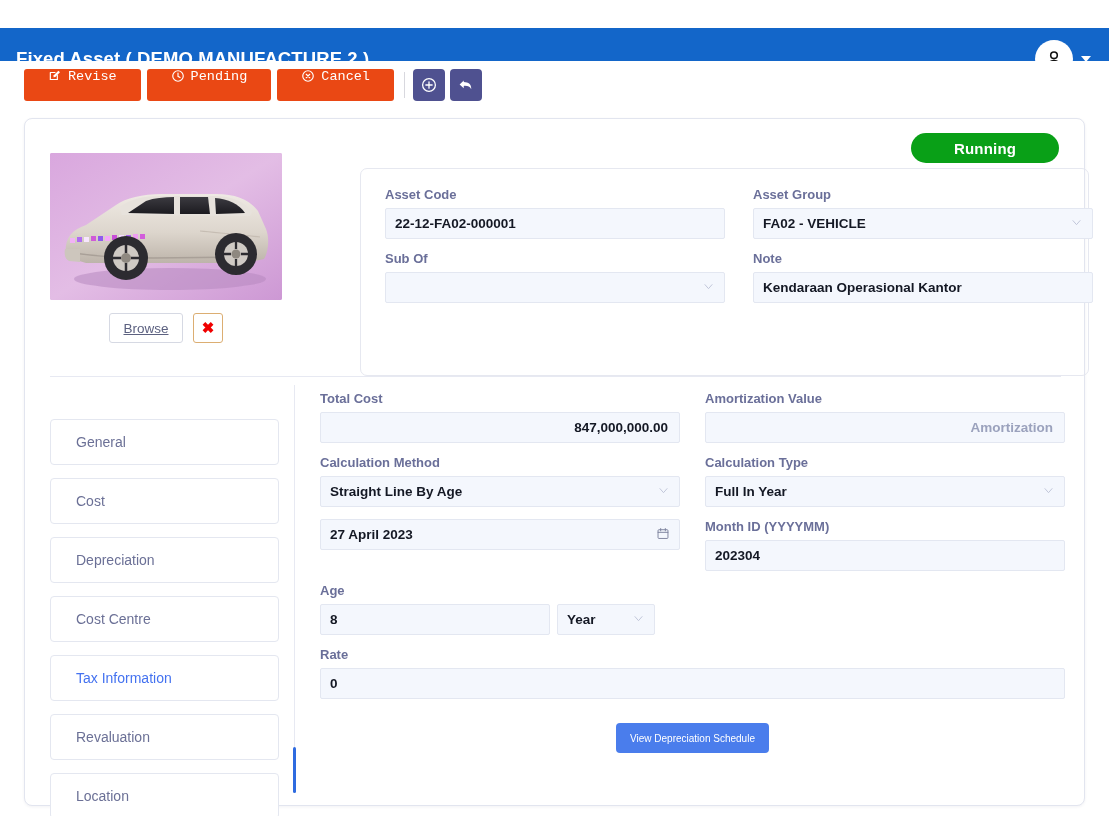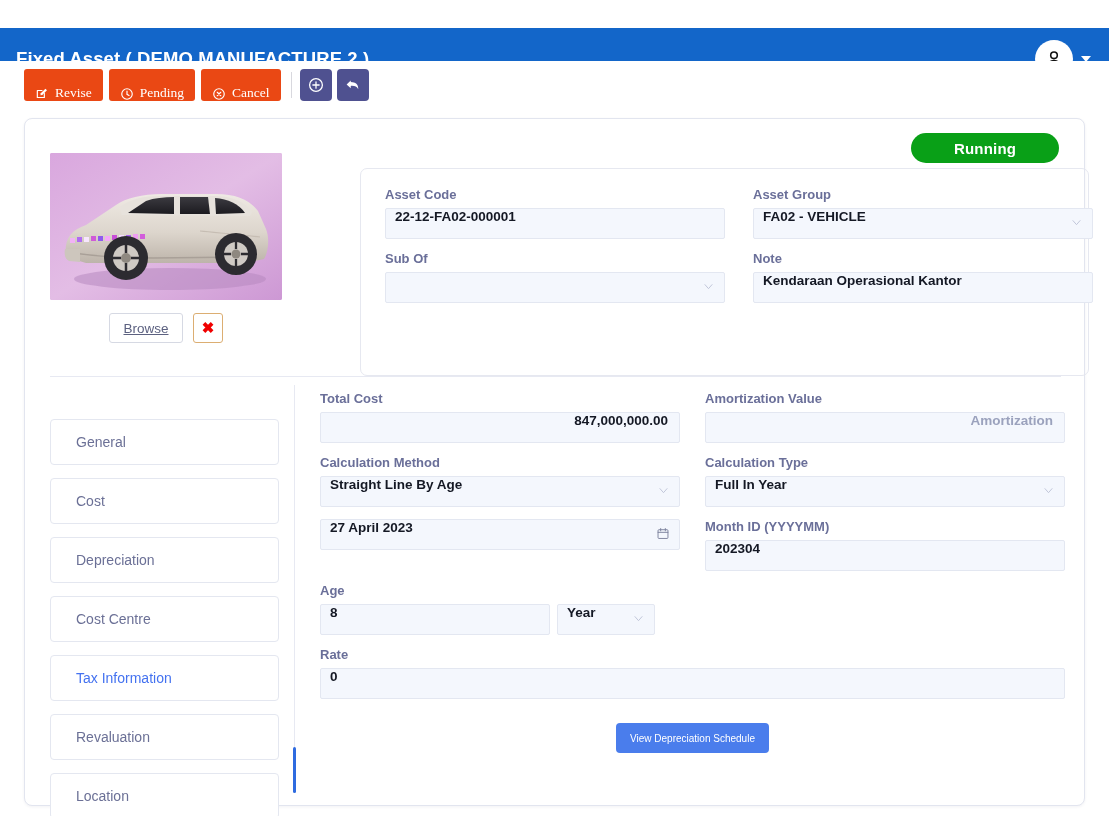--- a/index.html
+++ b/index.html
@@ -48,24 +48,24 @@
     padding-left: 24px;
     gap: 0;
   }
   .btn-orange {
     height: 32px;
     background: #ea4814;
     color: #fff;
     border: none;
     border-radius: 3px;
     font-size: 13.5px;
-    font-family: Liberation Serif, serif;
-    padding: 0 11px;
+    font-family: Liberation Mono, monospace;
+    padding: 0 24px;
     margin-right: 6px;
-    display: inline-flex; align-items: flex-end; gap: 6px;
+    display: inline-flex; align-items: flex-start; gap: 6px;
     cursor: pointer;
     white-space: nowrap;
   }
   .tb-divider {
     width: 1px; height: 26px; background: #d8d8de;
     margin: 0 8px 0 4px;
   }
   .btn-purple {
     width: 32px; height: 32px;
     background: #4f5190;
@@ -155,21 +155,21 @@
     font-size: 13px;
     font-weight: bold;
     margin-bottom: 6px;
     display: block;
   }
   .fld-box {
     height: 31px;
     background: #f4f7fd;
     border: 1px solid #e3e7f1;
     border-radius: 2px;
-    display: flex; 
+    display: flex; align-items: center;
     padding: 0 9px;
     font-size: 13.5px;
     color: #141824;
     font-weight: bold;
     position: relative;
   }
   .fld-box.numeric { justify-content: flex-end; padding-right: 11px; }
   .fld-box .ph { color: #9ba2bd; font-weight: bold; }
   .fld-box .chev {
     position: absolute; right: 9px; top: 50%;

